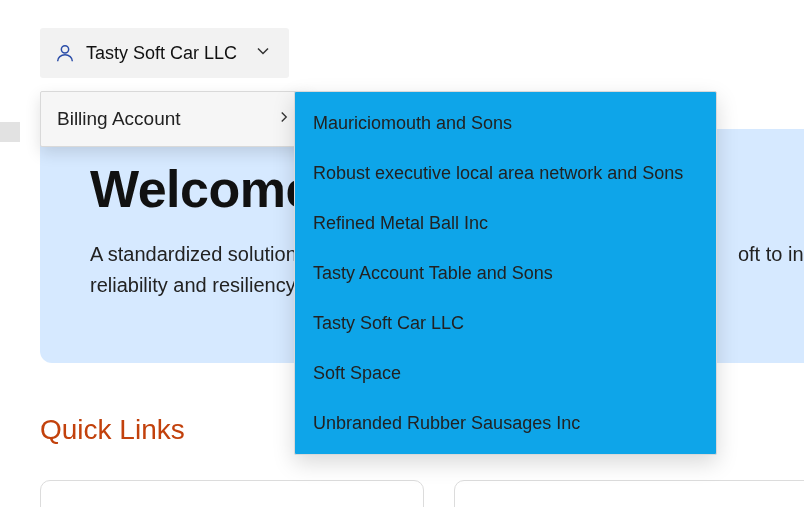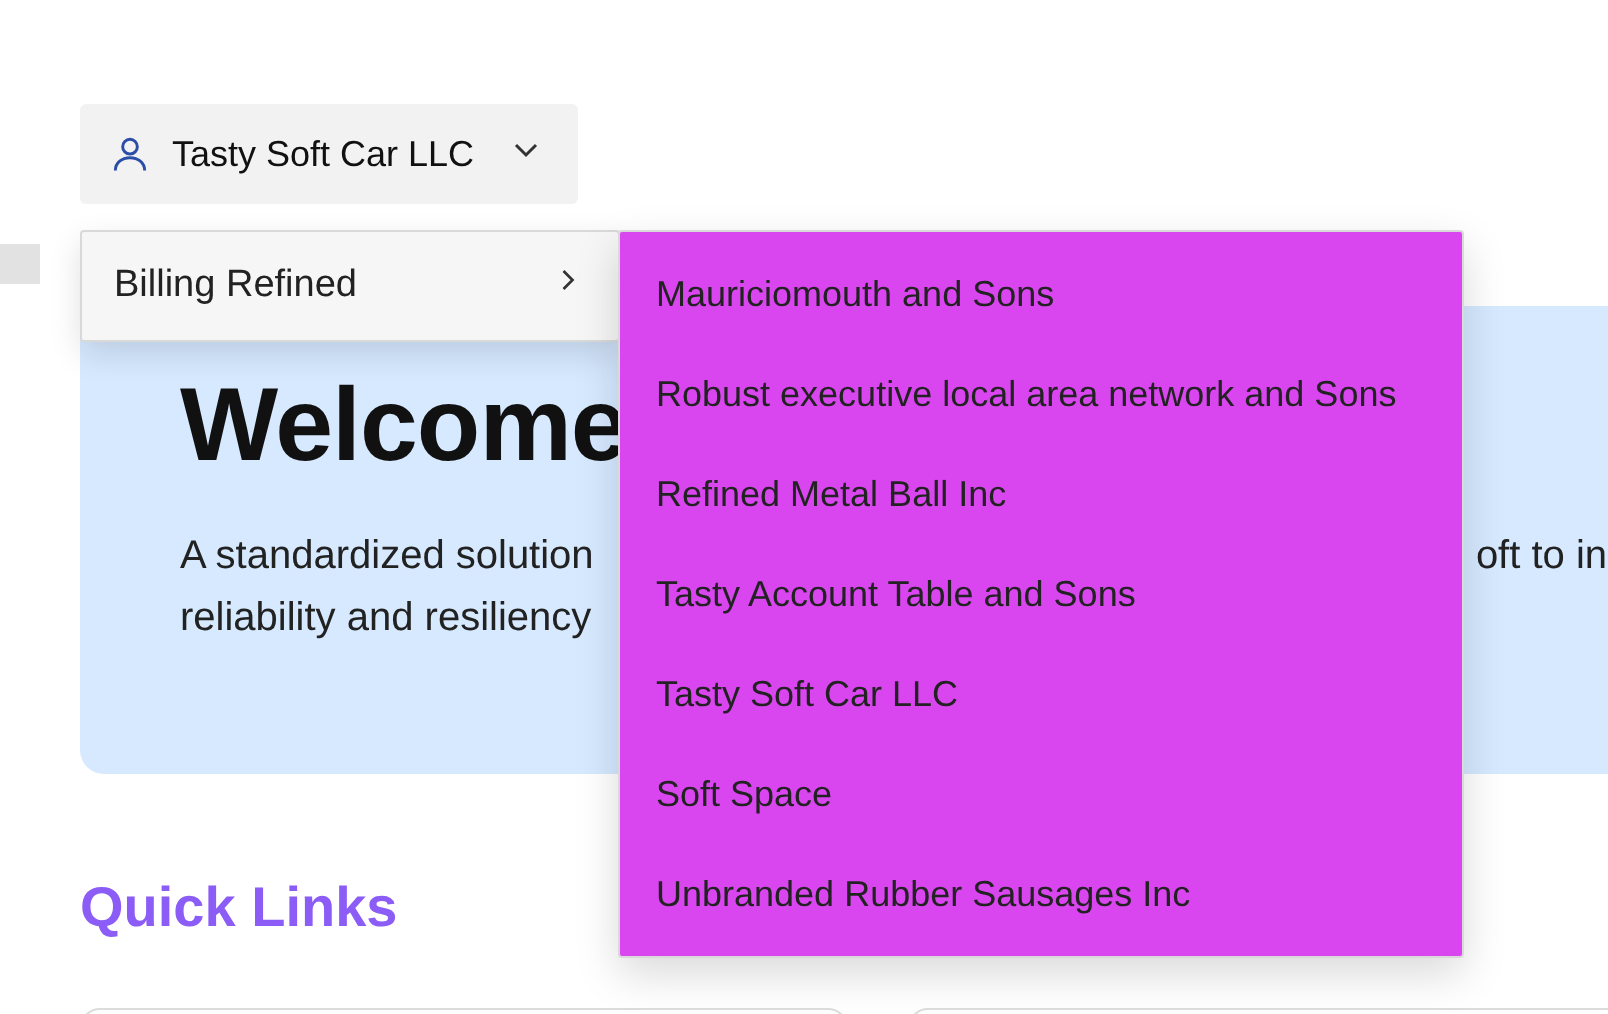--- a/index.html
+++ b/index.html
@@ -19,21 +19,20 @@
       left: 0;
       top: 122px;
       width: 20px;
       height: 20px;
       background: #e2e2e2;
     }
 
     .page {
       padding: 28px 0 0 40px;
       position: relative;
-      margin-top: 24px;
     }
 
     
     .account-btn {
       display: inline-flex;
       align-items: center;
       gap: 10px;
       height: 50px;
       padding: 0 16px 0 14px;
       background: #f2f2f2;
@@ -65,24 +64,24 @@
       padding: 0 16px;
       height: 54px;
       font-size: 19px;
       color: #222;
       cursor: pointer;
     }
 
     
     .submenu {
       position: absolute;
-      left: 309px;
+      left: 294px;
       top: 91px;
       width: 423px;
-      background: #d946ef;
+      background: #0ea5e9;
       border: 1px solid #d9d9d9;
       border-radius: 2px;
       box-shadow: 0 8px 22px rgba(0,0,0,0.15);
       z-index: 45;
       padding: 6px 0;
     }
     .submenu-item {
       height: 50px;
       display: flex;
       align-items: center;
@@ -120,22 +119,22 @@
     }
 
     
     .quick-links {
       position: absolute;
       left: 40px;
       top: 414px;
     }
     .quick-links h2 {
       font-size: 28px;
-      font-weight: 700;
-      color: #8b5cf6;
+      font-weight: 400;
+      color: #c2410c;
     }
     .card-row {
       position: absolute;
       left: 40px;
       top: 480px;
       display: flex;
       gap: 30px;
     }
     .card {
       width: 384px;
@@ -188,21 +187,21 @@
     <h2>Quick Links</h2>
   </div>
   <div class="card-row">
     <div class="card"></div>
     <div class="card"></div>
   </div>
 
   
   <div class="menu-panel">
     <div class="menu-row">
-      <span>Billing Refined</span>
+      <span>Billing Account</span>
       <span>
         <svg width="18" height="18" viewBox="0 0 24 24" fill="none" stroke="#333" stroke-width="1.8">
           <polyline points="9 6 15 12 9 18"></polyline>
         </svg>
       </span>
     </div>
   </div>
 
   
   <div class="submenu" id="submenu">

